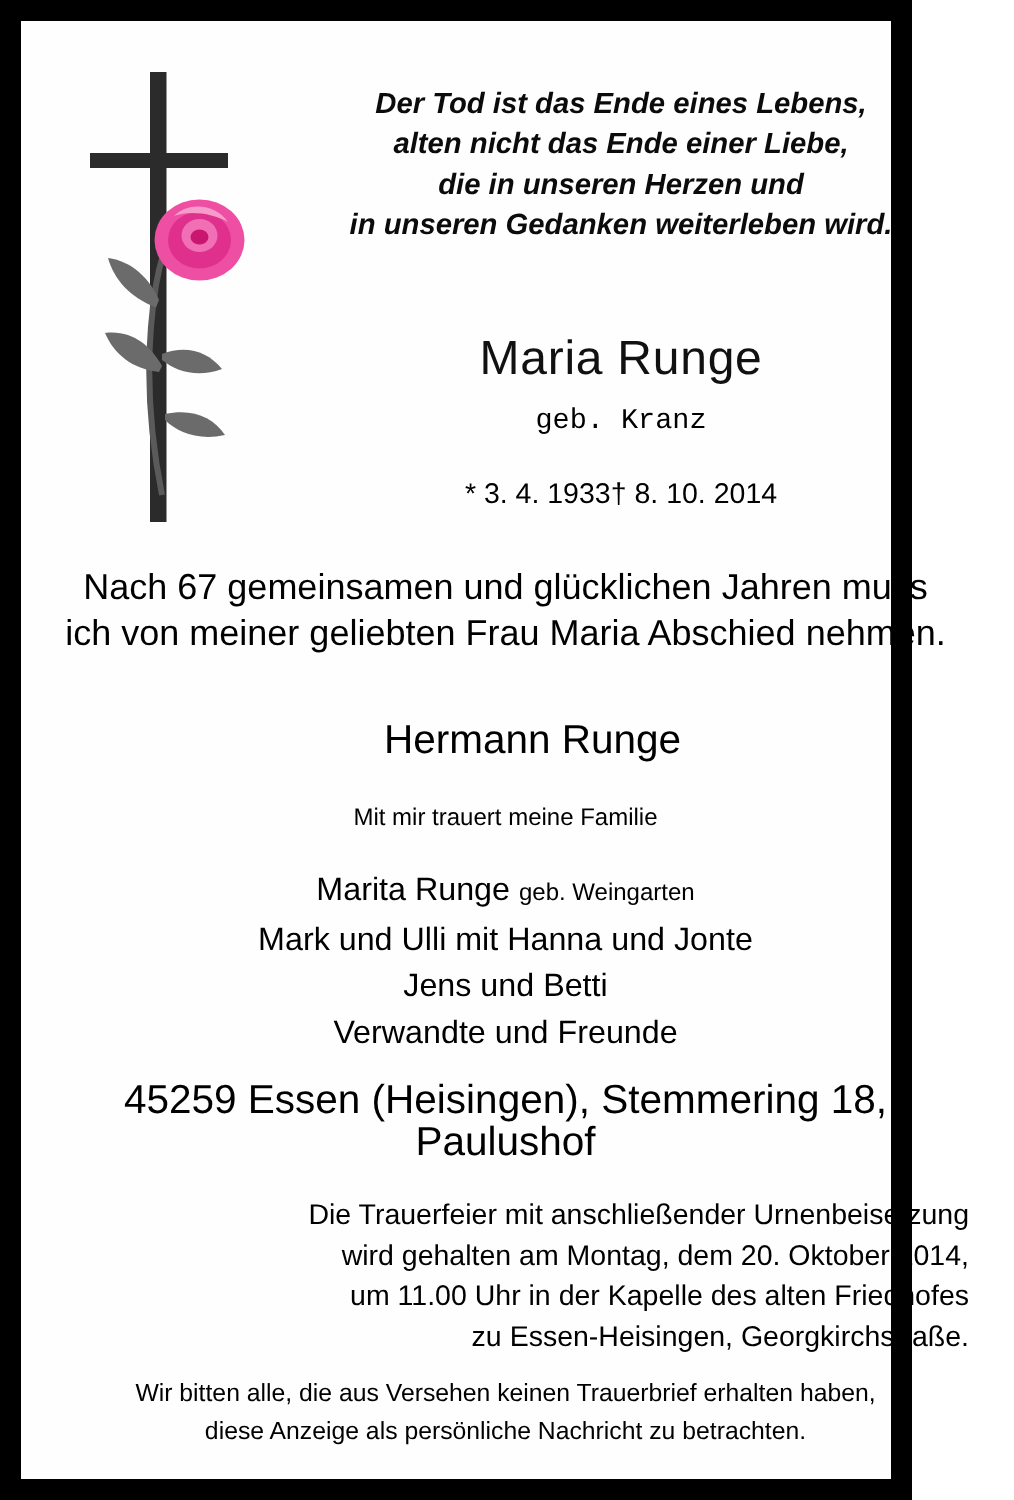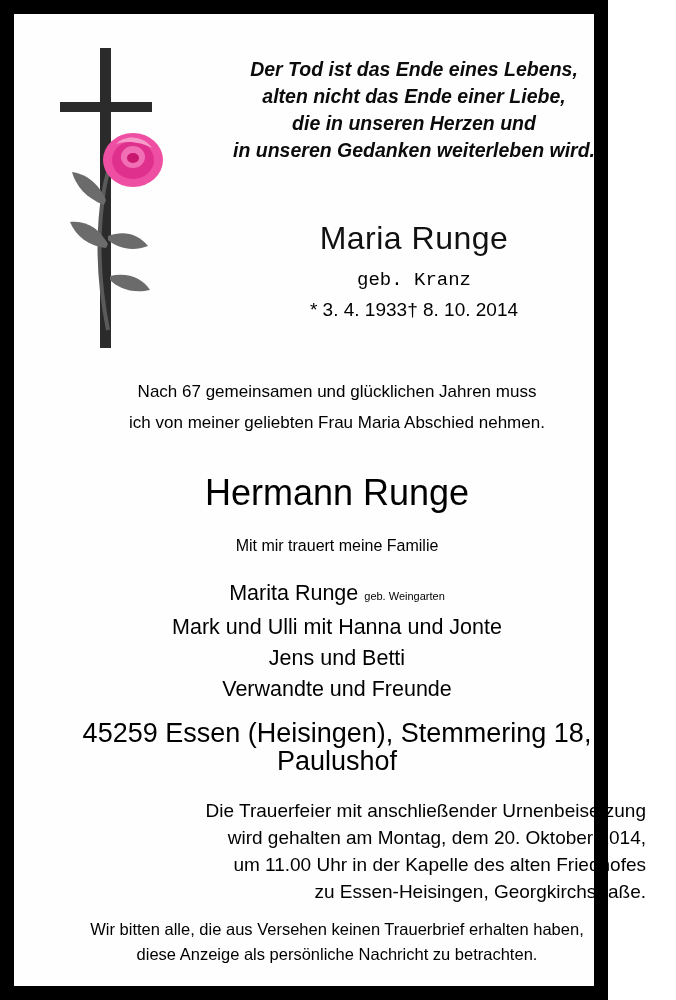--- a/index.html
+++ b/index.html
@@ -70,46 +70,46 @@
     letter-spacing: 0.5px;
     color: #111;
   }
   .maiden-name {
     margin-top: 2px;
     font-size: 19px;
     line-height: 24px;
     font-family: Liberation Mono, monospace;
   }
   .dates {
-    margin-top: 6px;
+    margin-top: 26px;
     font-size: 19px;
     line-height: 24px;
     display: flex;
     justify-content: center;
   }
 
   
   .statement {
     position: absolute;
     left: 14px;
     top: 362px;
     width: 618px;
     text-align: center;
-    font-size: 17px;
+    font-size: 24px;
     line-height: 31px;
   }
   .statement div { white-space: nowrap; }
 
   .mourner-main {
     position: absolute;
-    left: 14px;
+    left: 32px;
     top: 462px;
     width: 618px;
     text-align: center;
-    font-size: 36px;
+    font-size: 27px;
     line-height: 34px;
   }
 
   .family-intro {
     position: absolute;
     left: 14px;
     top: 518px;
     width: 618px;
     text-align: center;
     font-size: 16px;
@@ -119,21 +119,21 @@
   .family-list {
     position: absolute;
     left: 14px;
     top: 564px;
     width: 618px;
     text-align: center;
     font-size: 21.5px;
     line-height: 31px;
   }
   .family-list .small {
-    font-size: 11px;
+    font-size: 16px;
   }
 
   .address {
     position: absolute;
     left: 14px;
     top: 705px;
     width: 618px;
     text-align: center;
     font-size: 27px;
     line-height: 28px;

